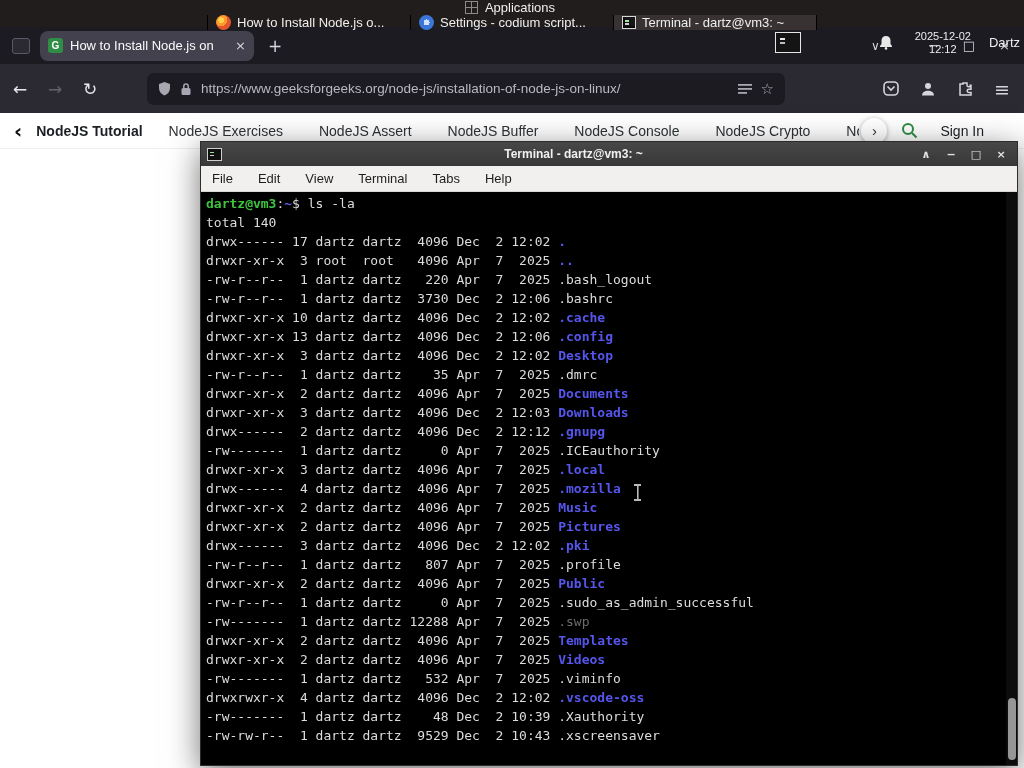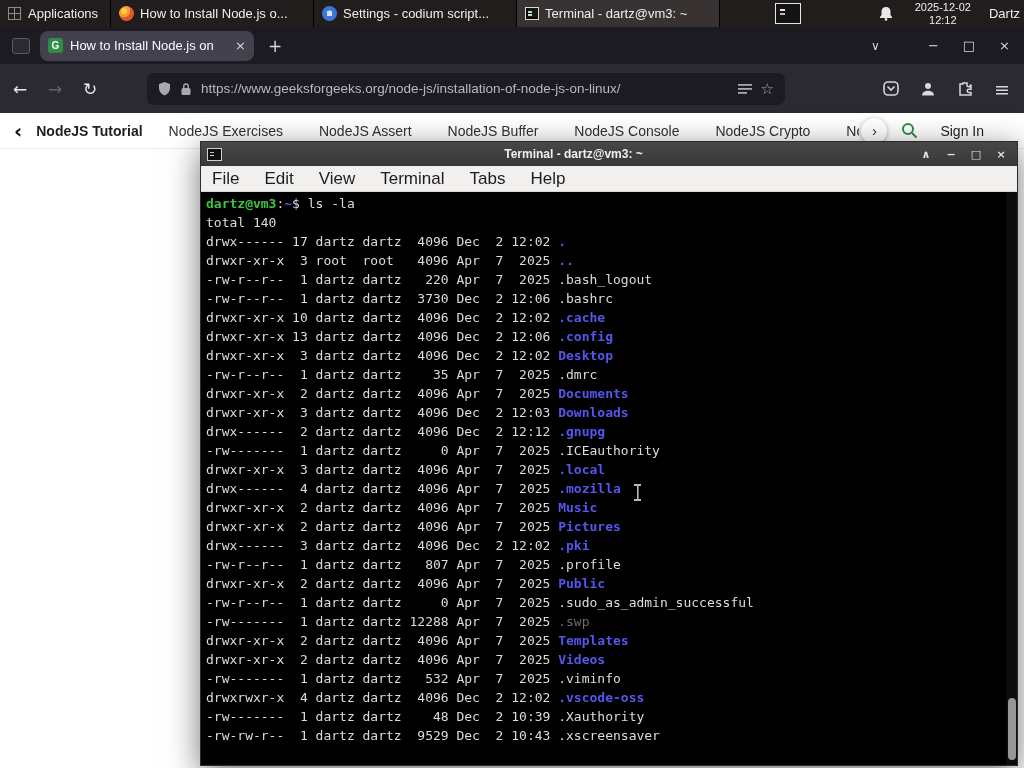--- a/index.html
+++ b/index.html
@@ -2,21 +2,21 @@
 <html><head>
 <meta charset="utf-8">
 <style>
   * { margin:0; padding:0; box-sizing:border-box; }
   html,body { width:1024px; height:768px; overflow:hidden; background:#fff;
               font-family:"Liberation Sans", sans-serif; }
   .stage { position:relative; width:1024px; height:768px; }
 
   
   .panel { position:absolute; top:0; left:0; right:0; height:27px; background:#211d1d;
-           display:flex; align-items:center; color:#eee; font-size:13px; z-index:50; }
+           display:flex; align-items:center; color:#eee; font-size:13px; z-index:50;flex-direction:column; }
   .apps { display:flex; align-items:center; gap:7px; padding:0 12px 0 8px; height:100%; }
   .grid-icon { width:13px; height:13px; border:1px solid #8a8a8a;
     background:
       linear-gradient(#8a8a8a,#8a8a8a) 50% 0/1px 100% no-repeat,
       linear-gradient(#8a8a8a,#8a8a8a) 0 50%/100% 1px no-repeat; }
   .tasks { display:flex; height:100%; border-left:1px solid #000; }
   .task { width:203px; display:flex; align-items:center; gap:6px; padding:0 8px;
           border-right:1px solid #000; overflow:hidden; white-space:nowrap; }
   .task.active { background:#383232; }
   .tlabel { overflow:hidden; text-overflow:ellipsis; }
@@ -87,21 +87,21 @@
                 align-items:center; color:#f0f0f0; font-size:12px; font-weight:bold; }
   .term-title-icon { width:15px; height:13px; background:#101010; border:1px solid #cfcfcf;
      margin:0 6px; position:relative; flex:0 0 auto; }
   .term-title-icon::before { content:""; position:absolute; left:2px; top:3px; width:4px; height:1.5px;
      background:#8fe88f; box-shadow:0 3px 0 0 #d0d0d0; }
   .term-title-text { flex:1; text-align:center; }
   .term-ctl { display:flex; gap:11px; margin-right:9px; font-size:11px; color:#e2e2e2; }
   .term-ctl span { width:14px; text-align:center; font-family:"DejaVu Sans", sans-serif; }
   .term-menubar { height:26px; background:#f2f0ef; border-bottom:1px solid #d9d6d3;
                   display:flex; align-items:center; gap:25px; padding-left:11px;
-                  font-size:17px; color:#1d1d1d; }
+                  font-size:13px; color:#1d1d1d; }
   .term-body { flex:1; background:#000; position:relative; overflow:hidden;
                padding:2px 14px 0 5px; font-family:"DejaVu Sans Mono", monospace;
                font-size:13px; line-height:19px; color:#dcdcdc; }
   .trow { white-space:pre; height:19px; }
   .p-user { color:#3fc33f; font-weight:bold; }
   .p-path { color:#5b5bf0; font-weight:bold; }
   .fname.dir { color:#5656ee; font-weight:bold; }
   .fname.file { color:#dcdcdc; }
   .fname.dim { color:#6c6c6c; }
   .term-scroll { position:absolute; top:0; right:0; bottom:0; width:11px; background:#0c0c0c; }

